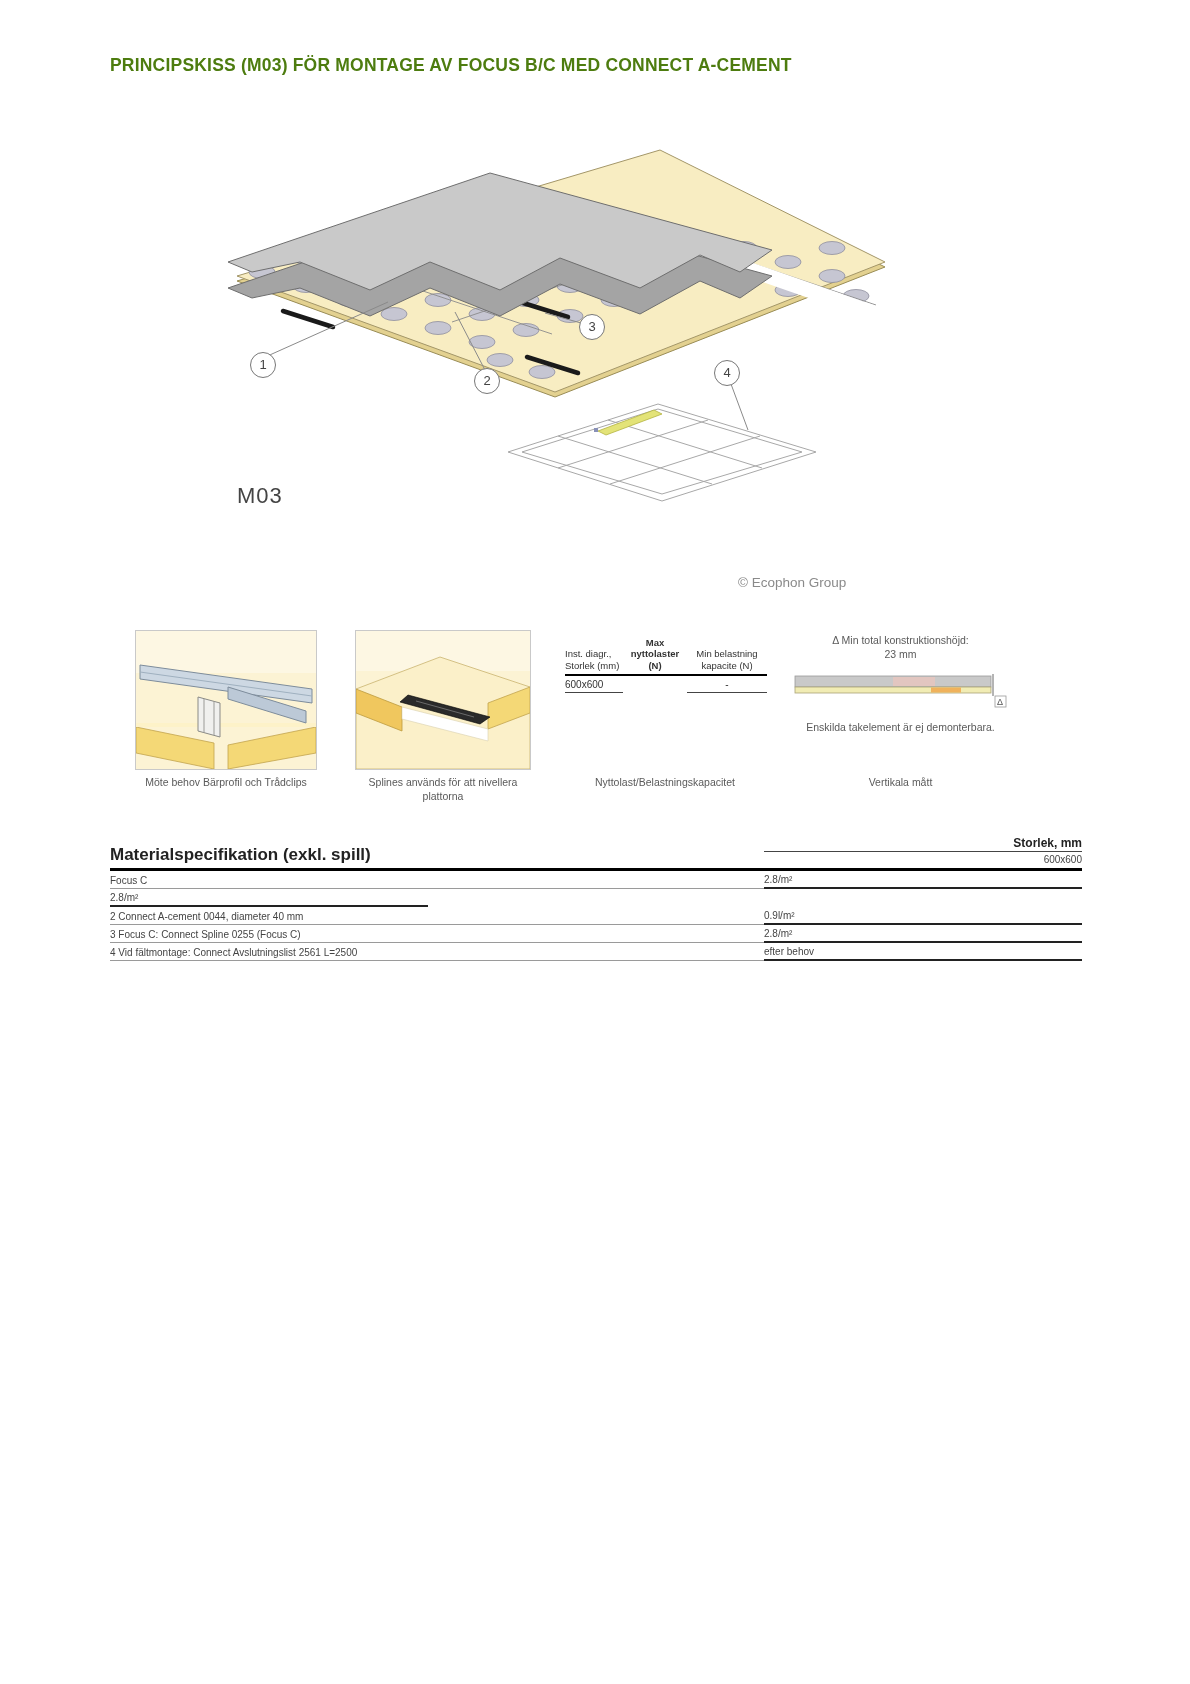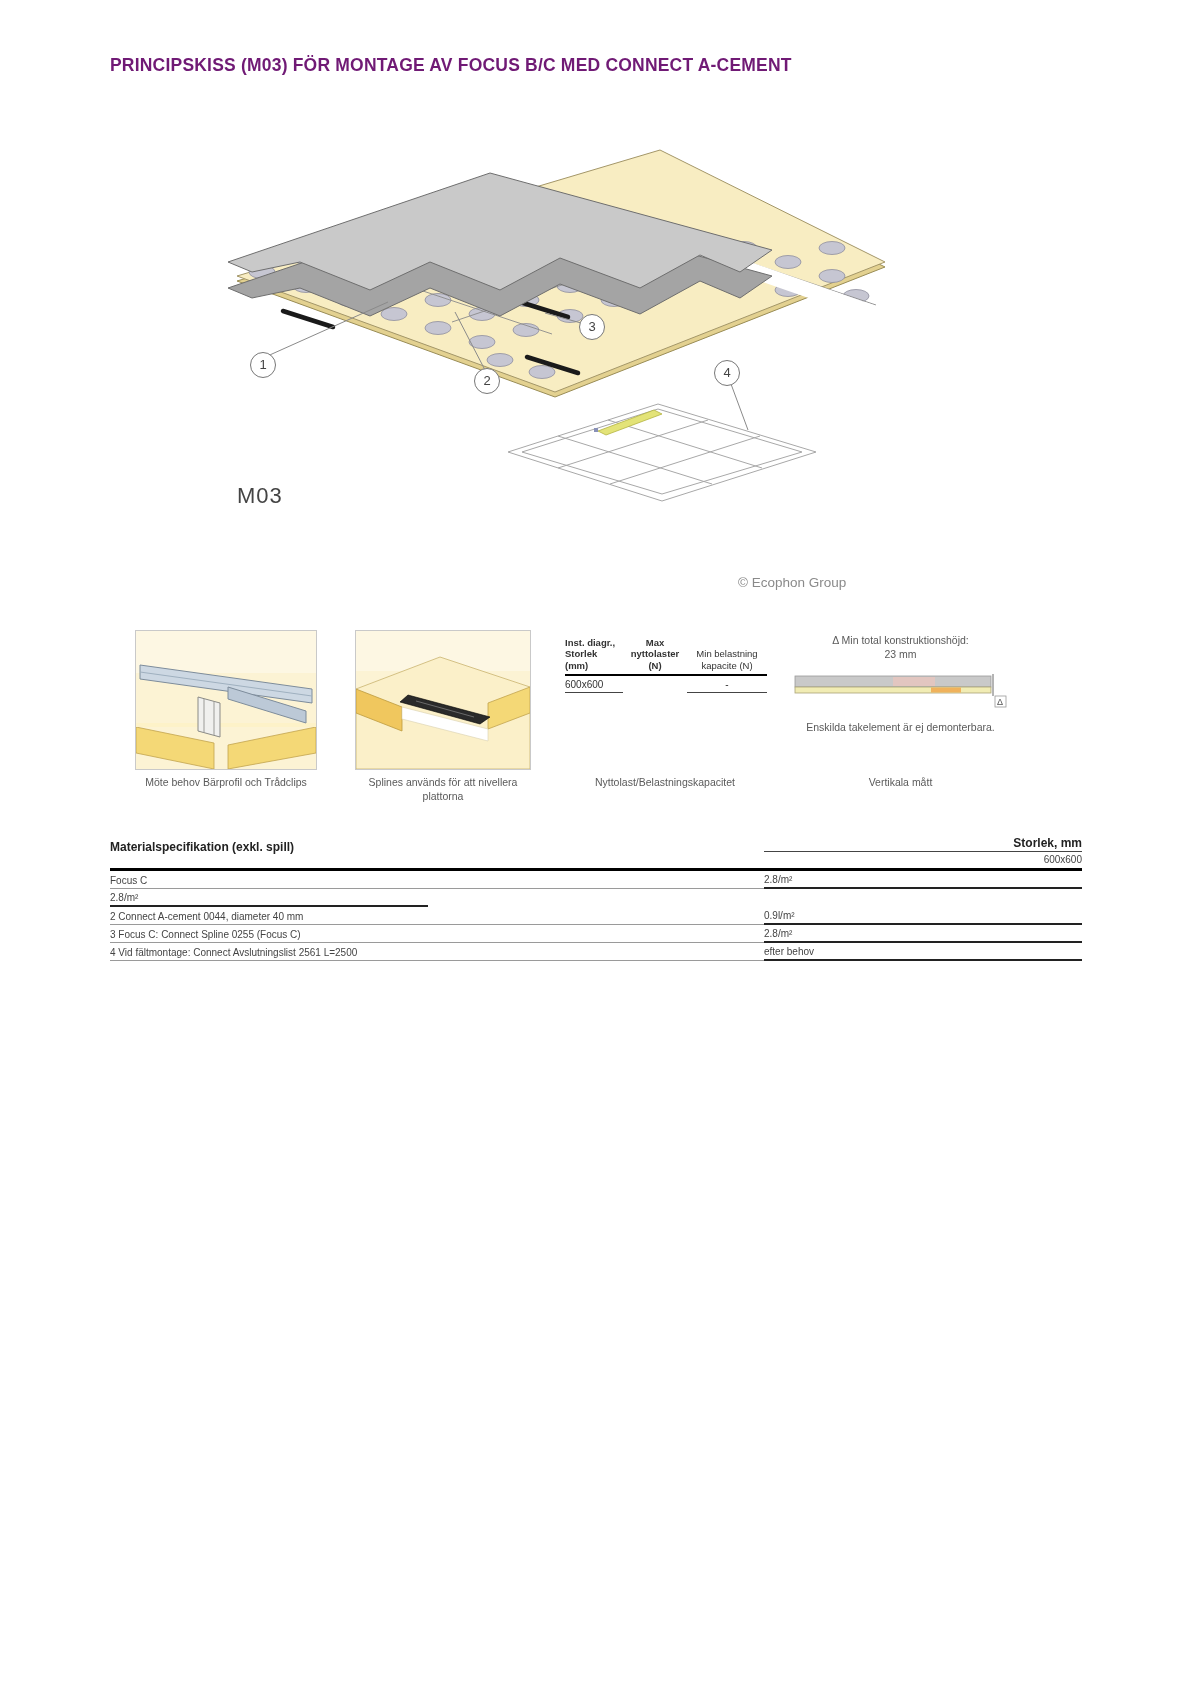--- a/index.html
+++ b/index.html
@@ -5,53 +5,53 @@
   * { margin:0; padding:0; box-sizing:border-box; }
   html,body { background:#fff; }
   body { font-family:"Liberation Sans", sans-serif; color:#333; }
   #page {
     position:relative; width:1190px; height:1684px; background:#ffffff;
     overflow:hidden;
   }
   .abs { position:absolute; }
   
   #doc-title {
-    left:110px; top:55px; font-size:17.5px; font-weight:bold; color:#701a75;
+    left:110px; top:55px; font-size:17.5px; font-weight:bold; color:#4d7c0f;
     letter-spacing:.2px; white-space:nowrap;
   }
   
   #m03-label { left:237px; top:483px; font-size:22px; color:#444; letter-spacing:1px; }
   #copyright { left:738px; top:527px; font-size:13.5px; color:#8a8a8a;margin-top:48px; }
   .callout {
     position:absolute; width:26px; height:26px; border:1.2px solid #777;
     border-radius:50%; background:#fff; text-align:center; line-height:24px;
     font-size:13px; color:#444;
   }
   
   .detail-frame { position:absolute; border:1px solid #c9c9c9; background:#fdf6e0; }
   .caption {
     position:absolute; font-size:10.5px; color:#5a5a5a; text-align:center; line-height:1.3;
   }
   
   #load-table { left:565px; top:637px; width:202px; font-size:9.5px; color:#333; }
   #load-table .hdr { display:flex; align-items:flex-end; border-bottom:2.5px solid #000; padding-bottom:3px; }
-  #load-table .hdr .c1 { width:58px; text-align:left; font-weight:bold; line-height:1.2; }
+  #load-table .hdr .c1 { width:58px; text-align:left; font-weight:normal; line-height:1.2; }
   #load-table .hdr .c2 { width:64px; text-align:center; font-weight:bold; line-height:1.2; }
   #load-table .hdr .c3 { width:80px; text-align:center; font-weight:normal; line-height:1.2; }
   #load-table .row { display:flex; font-size:10px; margin-top:3px; }
   #load-table .row .c1 { width:58px; border-bottom:1px solid #444; padding-bottom:2px; }
   #load-table .row .c2 { width:64px; text-align:center; }
   #load-table .row .c3 { width:80px; text-align:center; border-bottom:1px solid #444; padding-bottom:2px; }
   
   #vd-block { left:788px; top:633px; width:225px; text-align:center; font-size:10.5px; color:#5a5a5a; line-height:1.35; }
   #vd-note { left:788px; top:720px; width:225px; text-align:center; font-size:10.5px; color:#5a5a5a; line-height:1.35; }
   
   #materials { left:110px; top:836px; width:972px; font-size:10px; color:#444; }
   #materials .head { display:flex; align-items:flex-end; border-bottom:3px solid #000; }
-  #materials .head .t { flex:1; font-weight:bold; font-size:12px; color:#222; padding-bottom:14px; }
+  #materials .head .t { flex:1; font-weight:bold; font-size:17px; color:#222; padding-bottom:3px; }
   #materials .head .s { width:318px; text-align:right; }
   #materials .head .s .s1 { font-weight:bold; font-size:12px; color:#222; border-bottom:1px solid #444; padding-bottom:1px; }
   #materials .head .s .s2 { font-size:10px; padding:2px 0 3px 0; }
   #materials .mrow { display:flex; align-items:flex-end; }
   #materials .mrow .d { flex:1; border-bottom:1px solid #9a9a9a; padding:3px 8px 2px 0; }
   #materials .mrow .v { width:318px; border-bottom:2px solid #222; padding:3px 0 2px 0; }
 </style>
 </head>
 <body>
 

